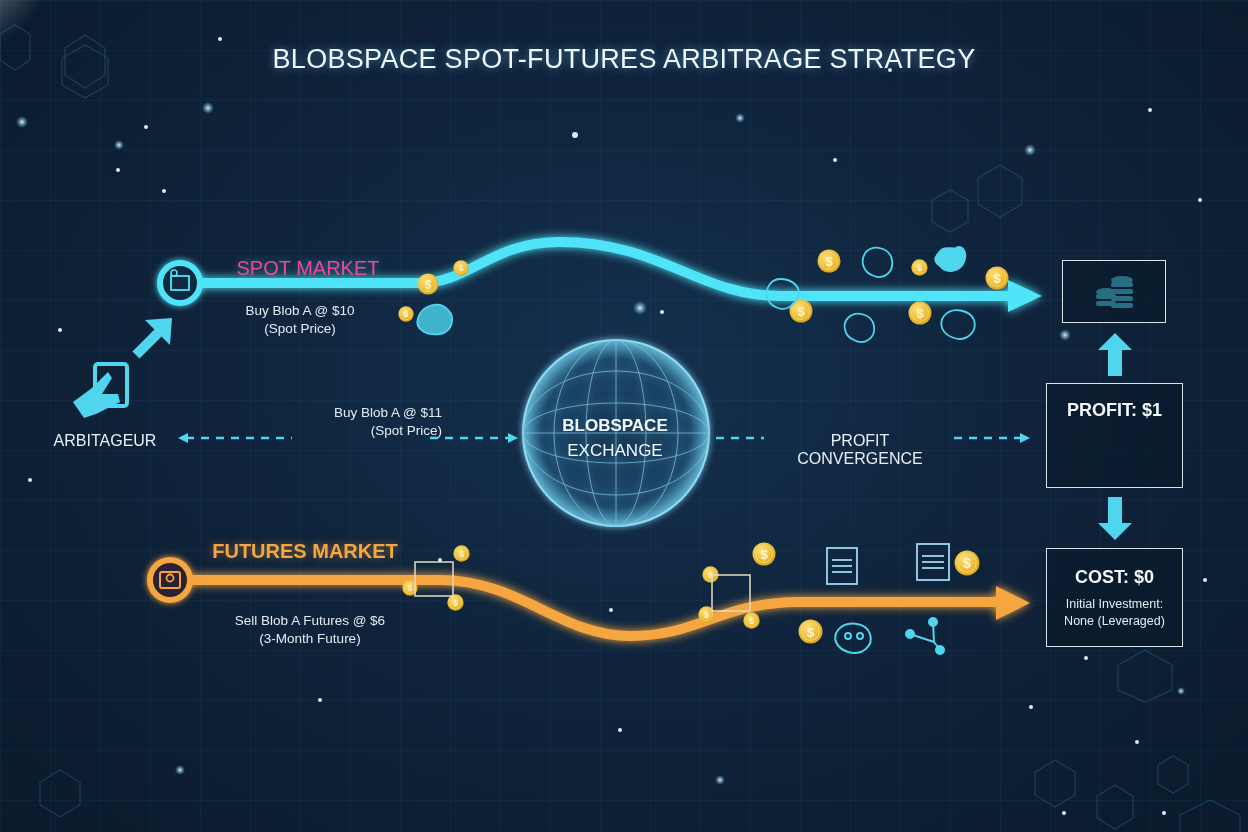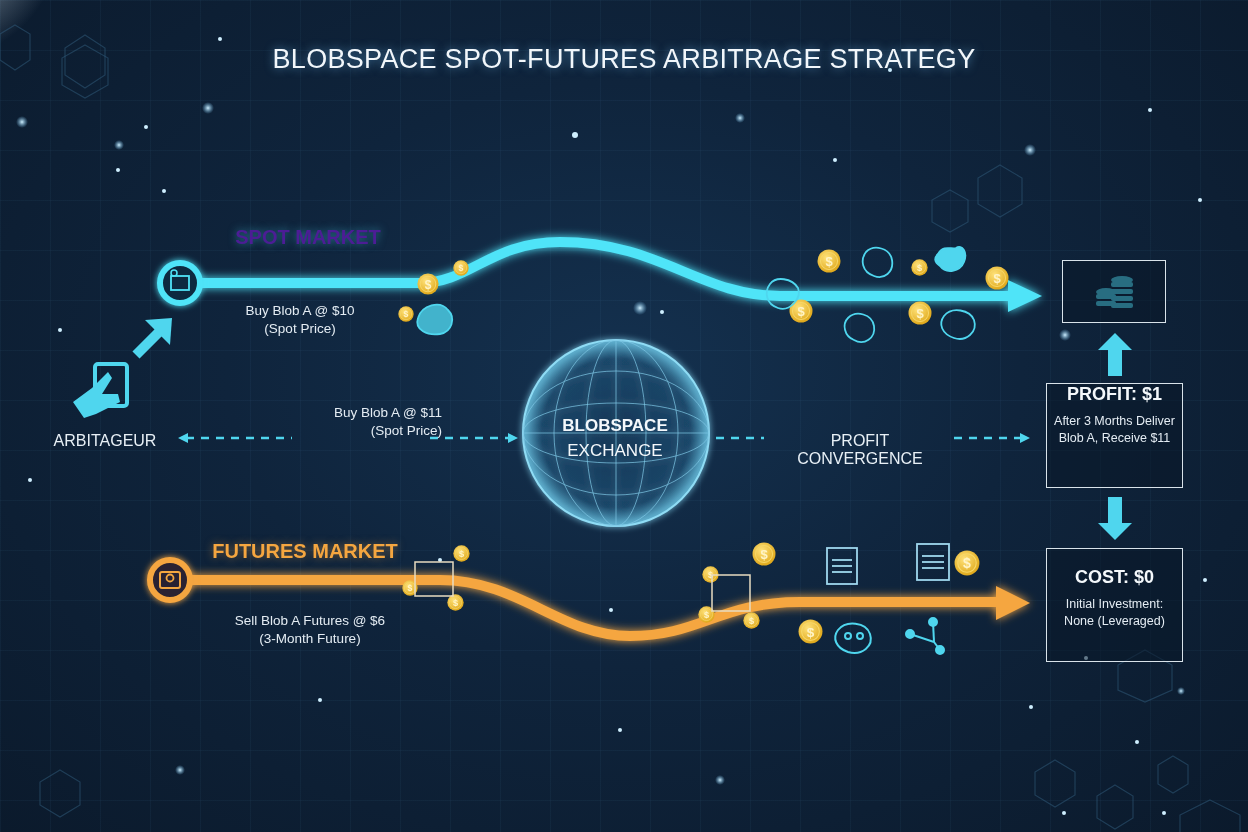--- a/index.html
+++ b/index.html
@@ -17,38 +17,38 @@
     background-size: 50px 50px;
     pointer-events: none;
   }
   svg.layer { position: absolute; left: 0; top: 0; }
   .title {
     position: absolute; left: 0; width: 1248px; top: 44px; text-align: center;
     font-size: 27px; letter-spacing: 0.3px; color: #f2f7fb;
     text-shadow: 0 0 10px rgba(120,200,255,0.6);
   }
   .label { position: absolute; text-align: center; }
-  .spot-title { left: 228px; top: 226px; width: 160px; font-size: 20px; font-weight: bold; color: #4c1d95; text-shadow: 0 0 8px rgba(79,214,238,0.5); }
+  .spot-title { left: 228px; top: 257px; width: 160px; font-size: 20px; font-weight: normal; color: #ec4899; text-shadow: 0 0 8px rgba(79,214,238,0.5); }
   .fut-title { left: 205px; top: 540px; width: 200px; font-size: 20px; font-weight: bold; color: #f5a640; text-shadow: 0 0 8px rgba(245,166,64,0.5); }
   .small { font-size: 13.5px; line-height: 18px; color: #e4ecf3; }
   .spot-desc { left: 220px; top: 302px; width: 160px; }
   .mid-desc { left: 292px; top: 404px; width: 150px; text-align: right; }
   .fut-desc { left: 220px; top: 612px; width: 180px; }
   .arb { left: 40px; top: 432px; width: 130px; font-size: 16px; color: #e8f0f6; }
   .converge { left: 770px; top: 432px; width: 180px; font-size: 16px; color: #e8f0f6; }
   .globe-text { left: 520px; top: 413px; width: 190px; font-size: 17px; line-height: 25px; color: #f4f8fb; }
   .globe-text .b { font-weight: bold; }
   .box {
     position: absolute; border: 1.5px solid #d9e3ea; background: rgba(10,24,40,0.55);
     text-align: center; box-sizing: border-box;
   }
   .coins-box { left: 1062px; top: 260px; width: 104px; height: 63px; }
   .profit-box { left: 1046px; top: 383px; width: 137px; height: 105px; }
-  .cost-box { left: 1046px; top: 548px; width: 137px; height: 114px; }
-  .box .head { font-size: 18px; font-weight: bold; color: #f4f8fb; }
+  .cost-box { left: 1046px; top: 548px; width: 137px; height: 99px; }
+  .box .head { font-size: 18px; font-weight: bold; color: #f4f8fb; margin-top: 16px; }
   .box .sub { font-size: 12.5px; line-height: 17px; color: #e4ecf3; margin-top: 8px; }
   .cost-box .head { margin-top: 18px; }
 </style>
 </head>
 <body>
 
 <div class="grid"></div>
 
 <svg class="layer" width="1248" height="832">
   <defs>
@@ -293,24 +293,20 @@
 <div class="label fut-title">FUTURES MARKET</div>
 <div class="label small fut-desc">
   <div>Sell Blob A Futures @ $6</div>
   <div>(3-Month Future)</div>
 </div>
 
 <div class="box coins-box"></div>
 
 <div class="box profit-box">
   <div class="head">PROFIT: $1</div>
-  <div class="sub">
-    <div>After 3 Morths Deliver</div>
-    <div>Blob A, Receive $11</div>
-  </div>
 </div>
 
 <div class="box cost-box">
   <div class="head">COST: $0</div>
   <div class="sub">
     <div>Initial Investment:</div>
     <div>None (Leveraged)</div>
   </div>
 </div>
 

